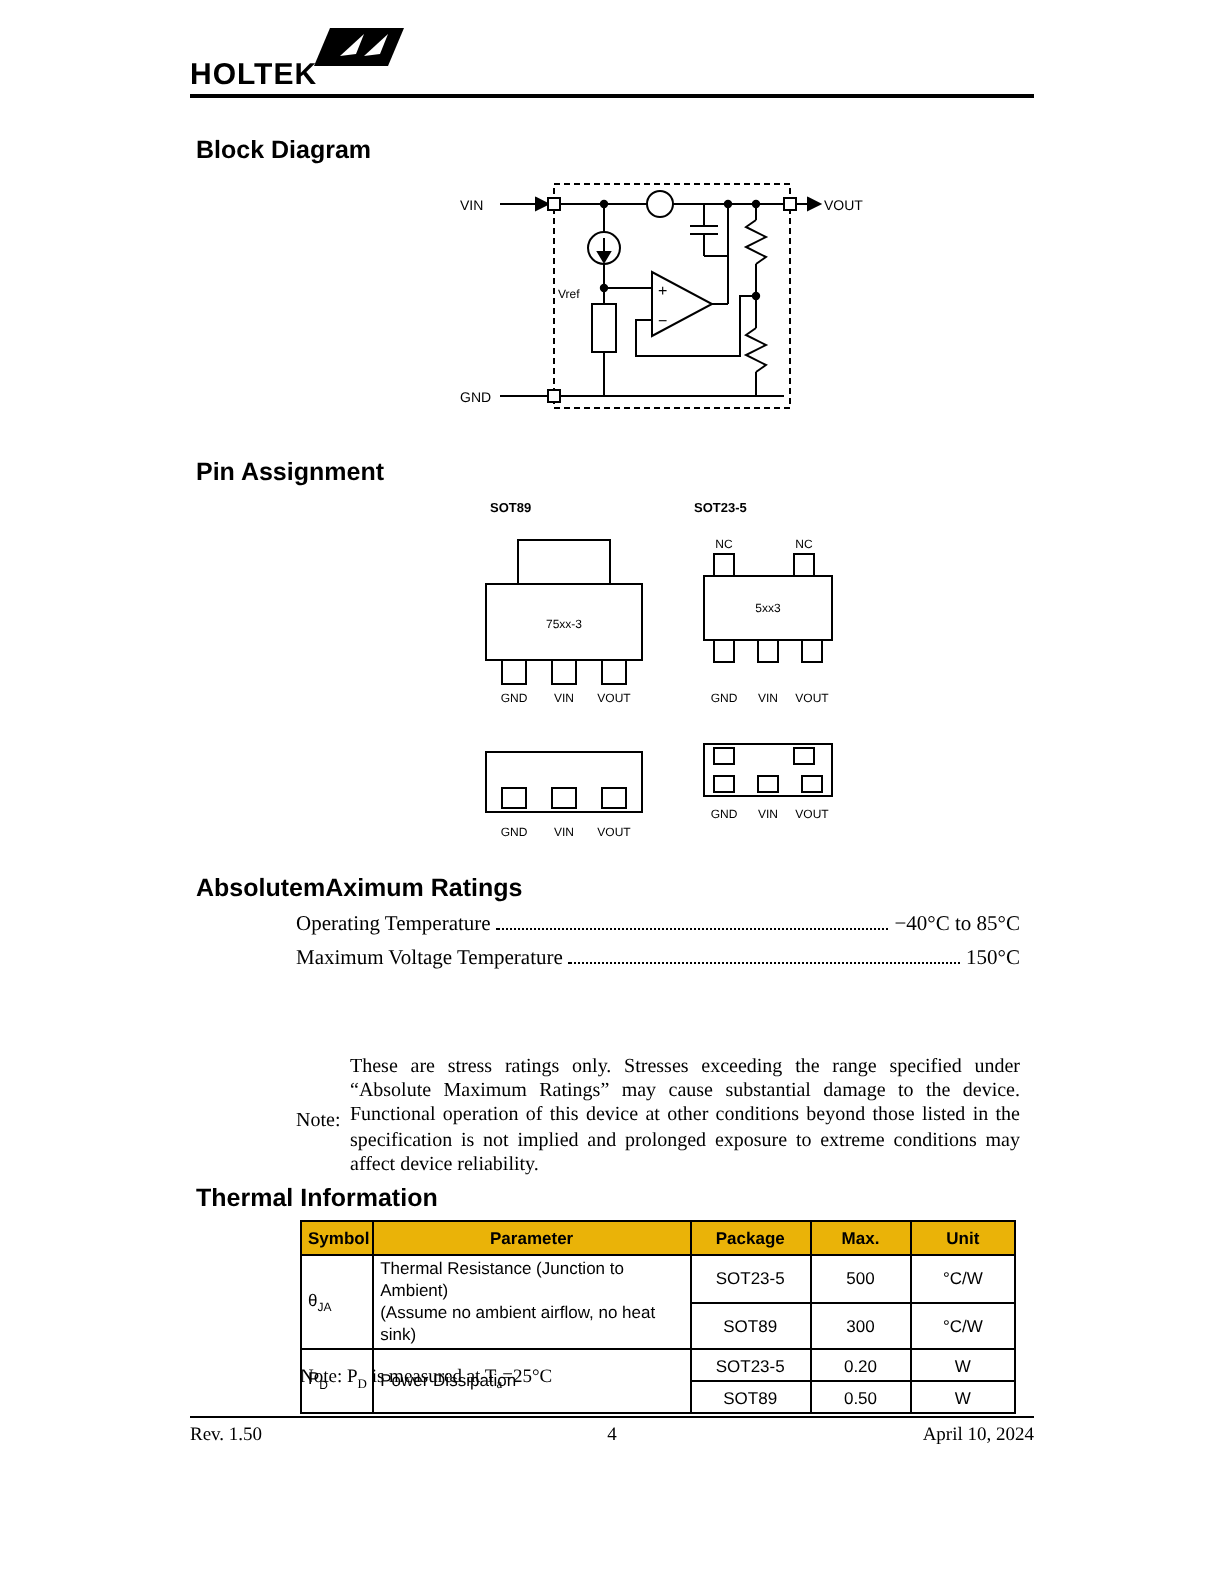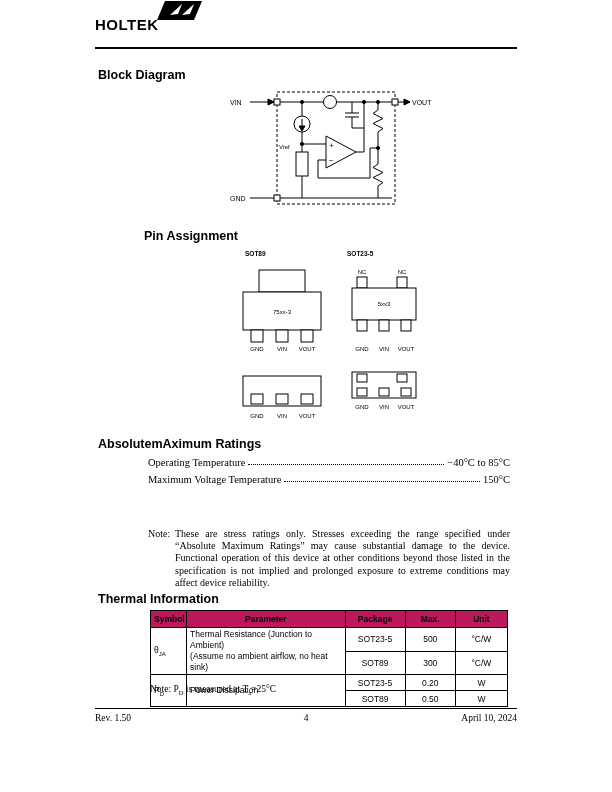--- a/index.html
+++ b/index.html
@@ -1,54 +1,54 @@
 <!DOCTYPE html>
 <html><head>
 <meta charset="utf-8">
 <style>
   html,body{margin:0;padding:0;background:#888;}
   .page{position:relative;width:612px;height:792px;background:#fff;color:#000;
         font-family:"Liberation Serif",serif;overflow:hidden;margin:0 auto;}
 
   
-  .logo{position:absolute;left:95px;top:0;width:100px;height:34px;}
+  .logo{position:absolute;left:95px;top:13px;width:100px;height:34px;}
   .logo-text{position:absolute;left:0;bottom:1px;font-family:"Liberation Sans",sans-serif;
              font-weight:bold;font-size:15px;letter-spacing:.5px;}
   .logo-mark{position:absolute;right:-8px;top:0;}
   .header-title{position:absolute;right:95px;top:12px;text-align:right;
                 font-family:"Liberation Sans",sans-serif;font-weight:bold;font-style:italic;
                 font-size:12.5px;line-height:15px;}
   .header-rule{position:absolute;left:95px;right:95px;top:47px;height:2px;background:#000;}
 
   
   .sec-h{position:absolute;left:98px;font-family:"Liberation Sans",sans-serif;
          font-weight:bold;font-size:12.5px;margin:0;}
-  #h-block{top:68px;} #h-pin{top:229px;margin-left:46px;} #h-ratings{top:437px;} #h-thermal{top:592px;}
+  #h-block{top:68px;} #h-pin{top:229px;} #h-ratings{top:437px;} #h-thermal{top:592px;}
 
   
   .bd-svg{position:absolute;left:226px;top:86px;}
   .pin-svg{position:absolute;left:235px;top:246px;}
   svg text{font-family:"Liberation Sans",sans-serif;fill:#000;}
 
   
   .ratings{position:absolute;left:148px;top:452px;width:362px;font-size:10.5px;}
   .rating-row{display:flex;align-items:flex-end;height:16.4px;}
   .rating-label{white-space:nowrap;}
   .rating-value{white-space:nowrap;}
   .leader{flex:1;border-bottom:1.6px dotted #000;margin:0 3px 3px 3px;min-width:20px;}
 
   .note-block{position:absolute;left:148px;top:528px;width:362px;display:flex;font-size:10px;line-height:12.2px;}
-  .note-label{flex:0 0 27px;}
+  .note-label{flex:0 0 27px;margin-top:27px;}
   .note-text{flex:1;text-align:justify;margin:0;}
 
   
   .thermal{position:absolute;left:150px;top:610px;width:358px;border-collapse:collapse;
            font-family:"Liberation Sans",sans-serif;font-size:8.5px;table-layout:fixed;}
   .thermal th,.thermal td{border:1px solid #000;padding:1px 3px;height:13px;vertical-align:middle;}
-  .thermal th{background:#be185d;font-weight:bold;text-align:center;height:14px;}
+  .thermal th{background:#eab308;font-weight:bold;text-align:center;height:14px;}
   .thermal .c{text-align:center;}
   .thermal col.sym{width:36px;} .thermal col.par{width:158px;}
   .thermal col.pkg{width:60px;} .thermal col.max{width:50px;} .thermal col.unit{width:52px;}
   .thermal sub{font-size:6px;}
   .thermal .param-line{line-height:11px;}
   .table-note{position:absolute;left:150px;top:684px;font-size:9.5px;}
   .table-note sub{font-size:6.5px;}
 
   
   .footer-rule{position:absolute;left:95px;right:95px;top:708px;height:1.4px;background:#000;}

